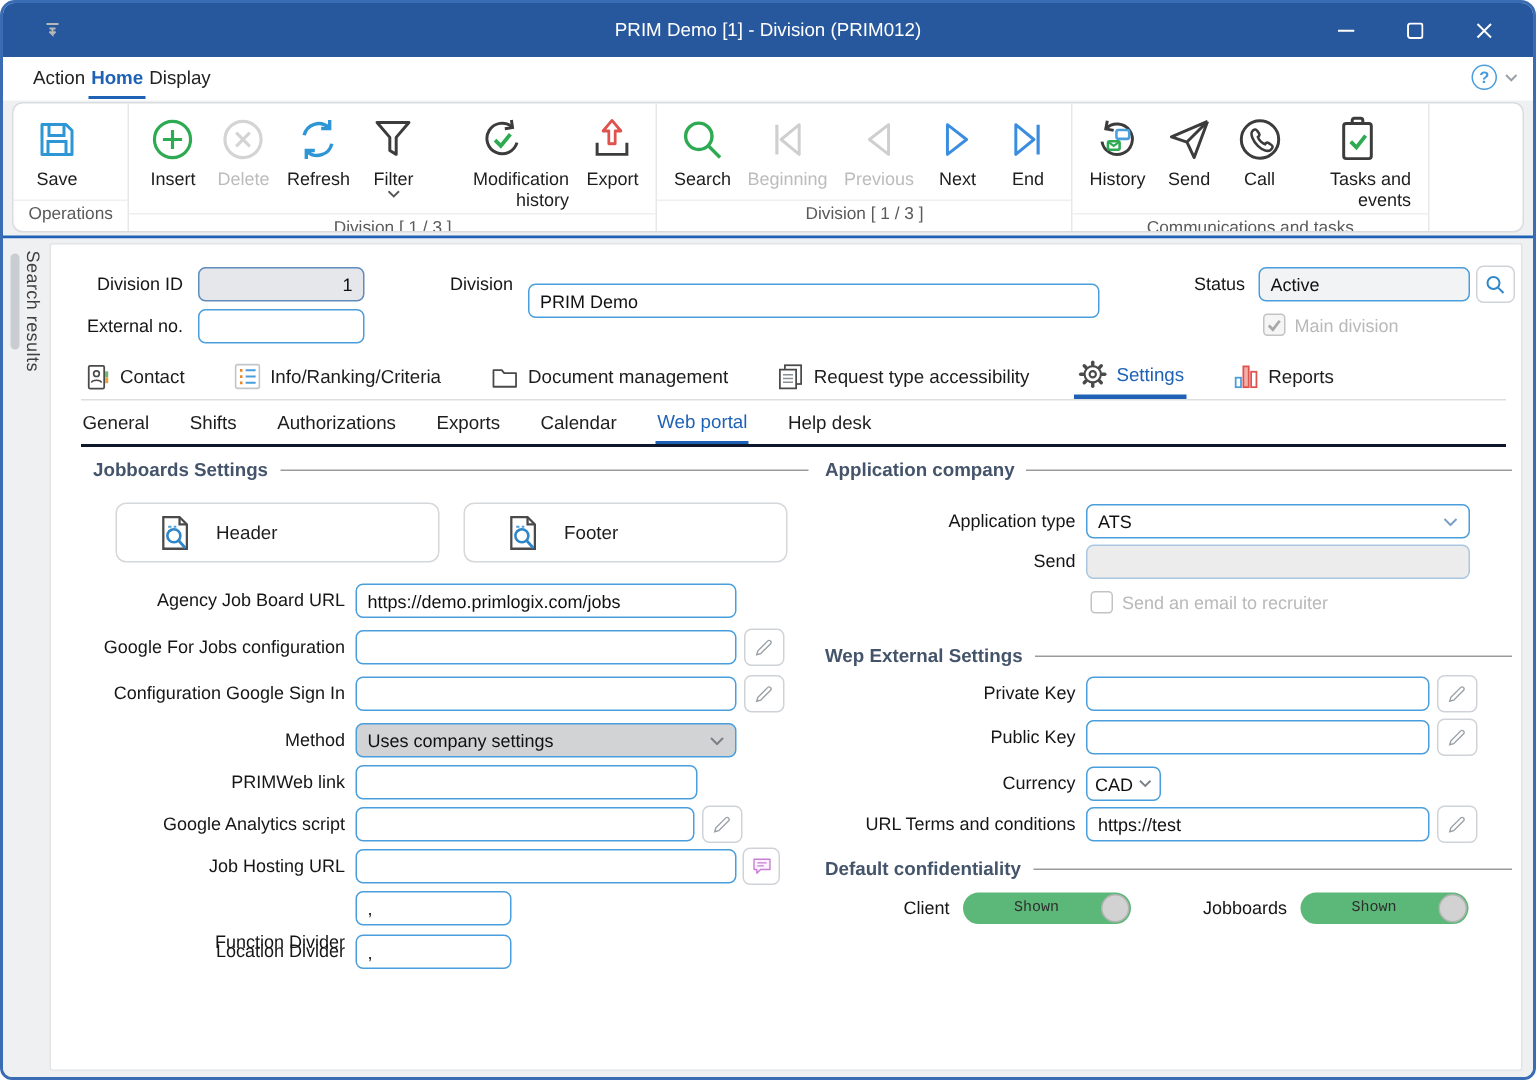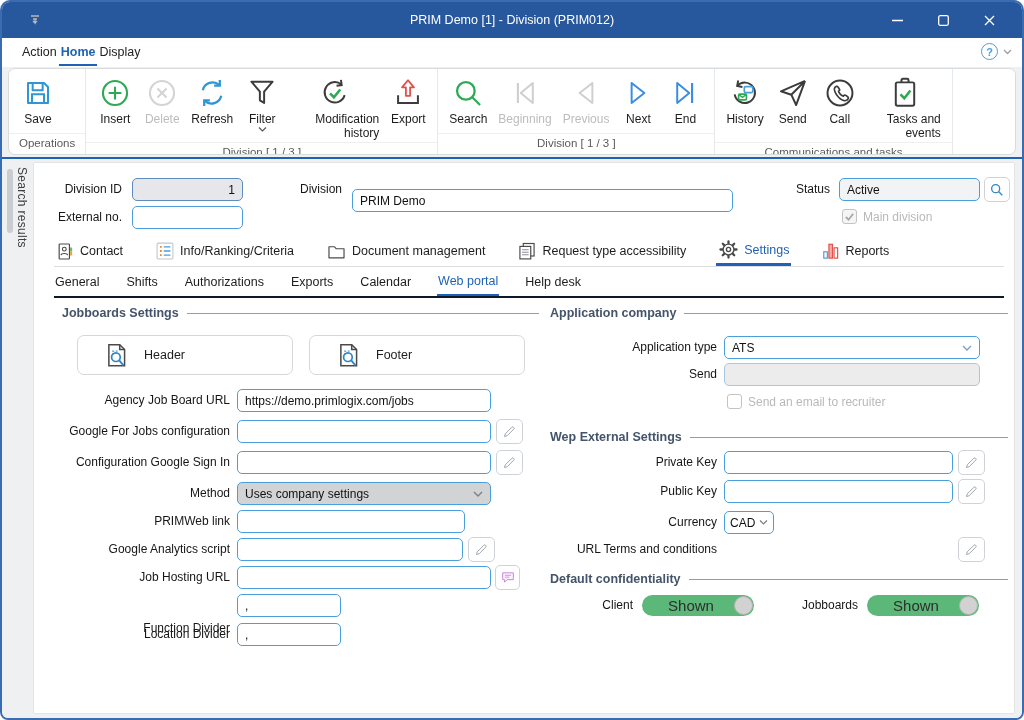--- a/index.html
+++ b/index.html
@@ -67,21 +67,21 @@
   .sechead { position:absolute; display:flex; align-items:center; font-size:12.5px; font-weight:bold; color:#44546a; }
   .sechead::after { content:""; flex:1; border-top:1px solid #9b9b9b; margin-left:8px; }
 
   .bigbtn { position:absolute; width:216px; height:40px; border:1px solid #d5d8db; border-radius:7px; background:#fff; display:flex; align-items:center; gap:14px; padding:0 26px; font-size:12.5px; color:#1d1d1d; }
 
   .blur-val { width:195px; height:11px; margin-top:4.5px; border-radius:3px;
     background:repeating-linear-gradient(90deg,#8f98a6 0 14px,#d7dde6 14px 24px,#a8b0bd 24px 40px,#e2e6ec 40px 52px);
     filter:blur(3px); }
 
   .toggle { position:absolute; width:112px; height:21px; border-radius:11px; background:#5cb878; display:flex; align-items:center; justify-content:center; }
-  .toggle .tlabel { font-size:15px; color:#2e2e2e; margin-right:14px; }
+  .toggle .tlabel { font-size:10px; color:#2e2e2e; margin-right:14px;font-family:Liberation Mono, monospace; }
   .toggle .knob { position:absolute; right:1px; top:1px; width:19px; height:19px; border-radius:50%; background:#d2d2d2; border:1px solid #b3b3b3; }
 
   svg { display:block; }
 </style>
 </head>
 <body>
 
 <div class="window">
 
   <div class="titlebar">
@@ -536,20 +536,21 @@
       <span class="sel" style="left:690px;top:348px;width:50px;padding:0 5px">
         <span>CAD</span>
         <span class="chev">
             <svg width="9" height="5" viewBox="0 0 9 5">
               <path d="M1 0.5l3.5 3.5L8 0.5" stroke="#7a7f85" stroke-width="1.2" fill="none"></path>
             </svg>
           </span>
       </span>
 
       <span class="flabel" style="left:516px;top:375px;width:167px">URL Terms and conditions</span>
+      <input class="finput" style="left: 690px; top: 375px; width: 229px;" value="https://test">
       <span class="iconbtn" style="left:924px;top:374px">
           <svg width="15" height="15" viewBox="0 0 24 24">
             <path d="M4 20l1.2-4.2L15.8 5.2a1.9 1.9 0 0 1 2.7 0l.3.3a1.9 1.9 0 0 1 0 2.7L8.2 18.8z" fill="none" stroke="#9aa0a6" stroke-width="1.5"></path>
           </svg>
         </span>
 
       <div class="sechead" style="left:516px;top:409px;width:458px">
           <span>Default confidentiality</span>
         </div>
 

